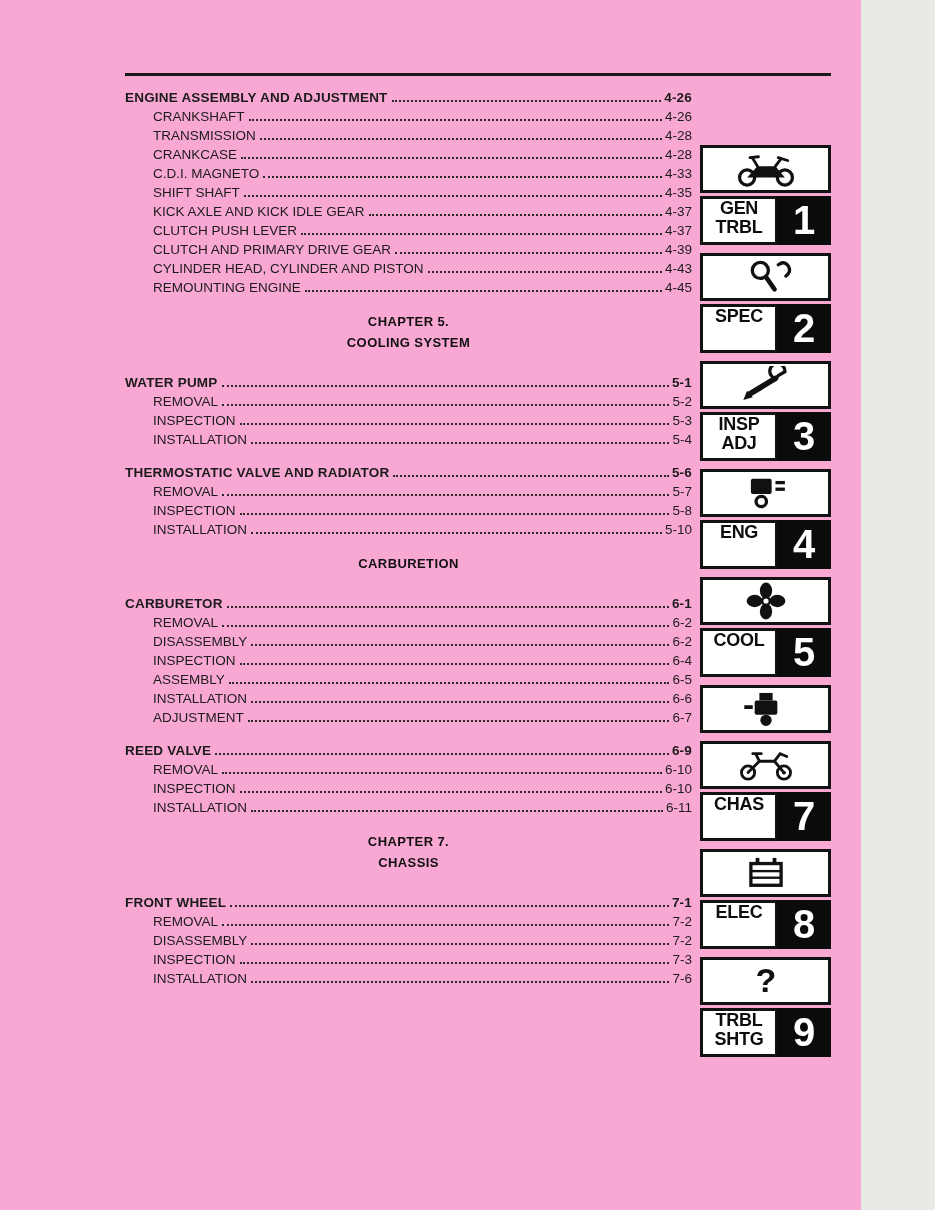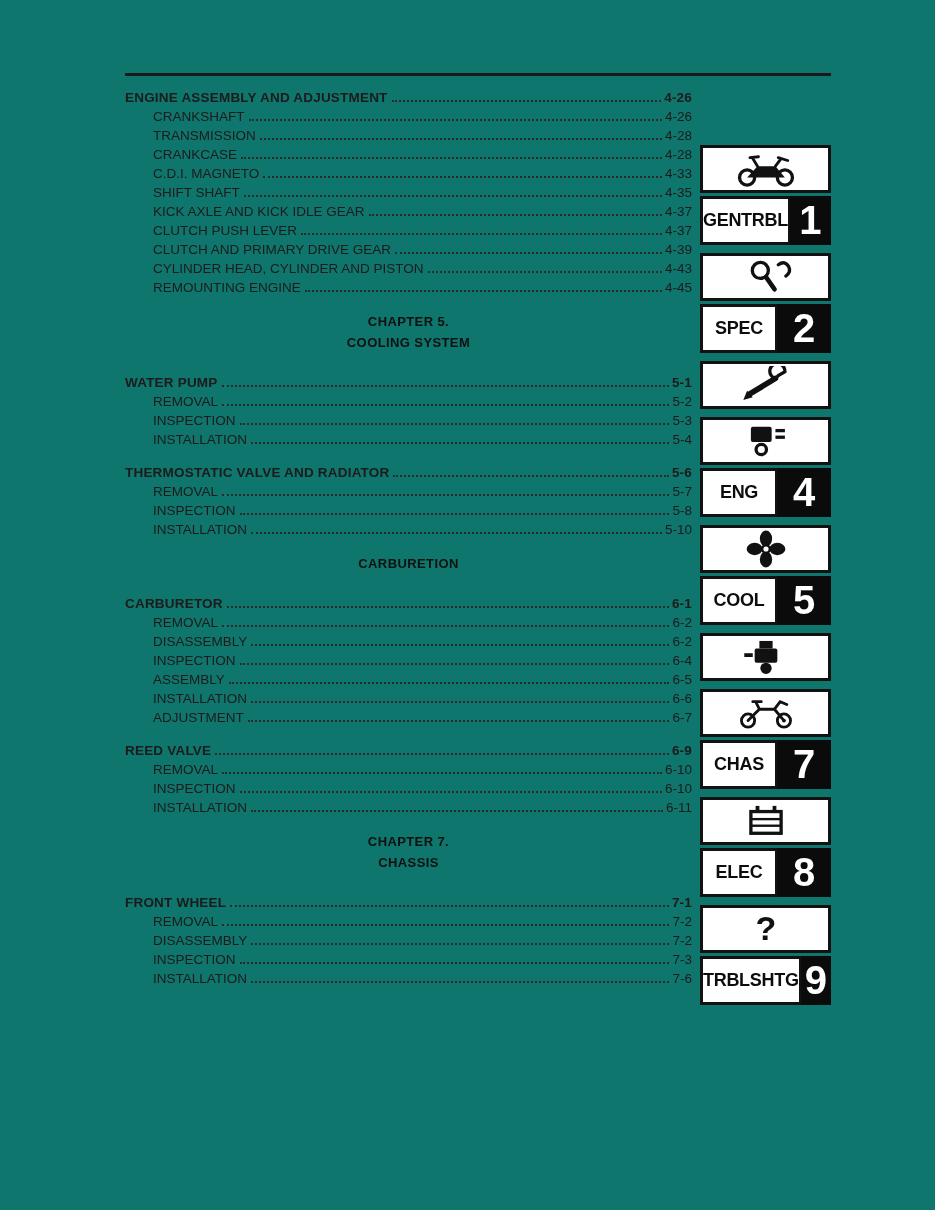--- a/index.html
+++ b/index.html
@@ -3,22 +3,22 @@
 <meta charset="utf-8">
 <style>
   html,body { margin:0; padding:0; }
   body {
     width:935px; height:1210px;
     background:#e9e9e6;
     font-family:"Liberation Sans", sans-serif;
   }
   .page {
     position:relative;
-    width:935px; height:1210px;
-    background:#0f766e;
+    width:861px; height:1210px;
+    background:#f9a8d4;
     color:#141414;
     overflow:hidden;
   }
   .top-rule {
     position:absolute;
     left:125px; top:73px;
     width:706px; height:3px;
     background:#1a1a1a;
   }
   
@@ -74,23 +74,23 @@
     justify-content:center;
     box-sizing:border-box;
   }
   .tab-bottom { display:flex; height:49px; }
   .label-box {
     flex:1;
     border:3px solid #121212;
     border-right-width:2px;
     background:#fff;
     display:flex;
-    flex-direction:row;
+    flex-direction:column;
     align-items:center;
-    justify-content:center;
+    justify-content:flex-start;
     font-weight:700;
     font-size:18px;
     line-height:19px;
     letter-spacing:-0.3px;
     box-sizing:border-box;
     color:#0d0d0d;
   }
   .num-box {
     width:54px;
     background:#0b0b0b;
@@ -342,20 +342,27 @@
         </div>
       </div>
       <div class="tab">
         <div class="icon-box">
           <svg viewBox="0 0 72 40" width="68" height="38" aria-hidden="true">
     <line x1="18" y1="30" x2="46" y2="13" stroke="#111" stroke-width="6" stroke-linecap="round"></line>
     <path d="M46 13 a8 8 0 1 1 10 -7 l-7 4 z" fill="none" stroke="#111" stroke-width="3.5"></path>
     <path d="M12 36 l10 -3 -6 -7 z" fill="#111"></path>
   </svg>
         </div>
+        <div class="tab-bottom">
+          <div class="label-box">
+            <div>INSP</div>
+            <div>ADJ</div>
+          </div>
+          <div class="num-box">3</div>
+        </div>
       </div>
       <div class="tab">
         <div class="icon-box">
           <svg viewBox="0 0 72 40" width="68" height="38" aria-hidden="true">
     <rect x="20" y="5" width="22" height="16" rx="2" fill="#111"></rect>
     <circle cx="31" cy="29" r="5.5" fill="none" stroke="#111" stroke-width="3.5"></circle>
     <line x1="46" y1="9" x2="56" y2="9" stroke="#111" stroke-width="3.5"></line>
     <line x1="46" y1="16" x2="56" y2="16" stroke="#111" stroke-width="3.5"></line>
   </svg>
         </div>

